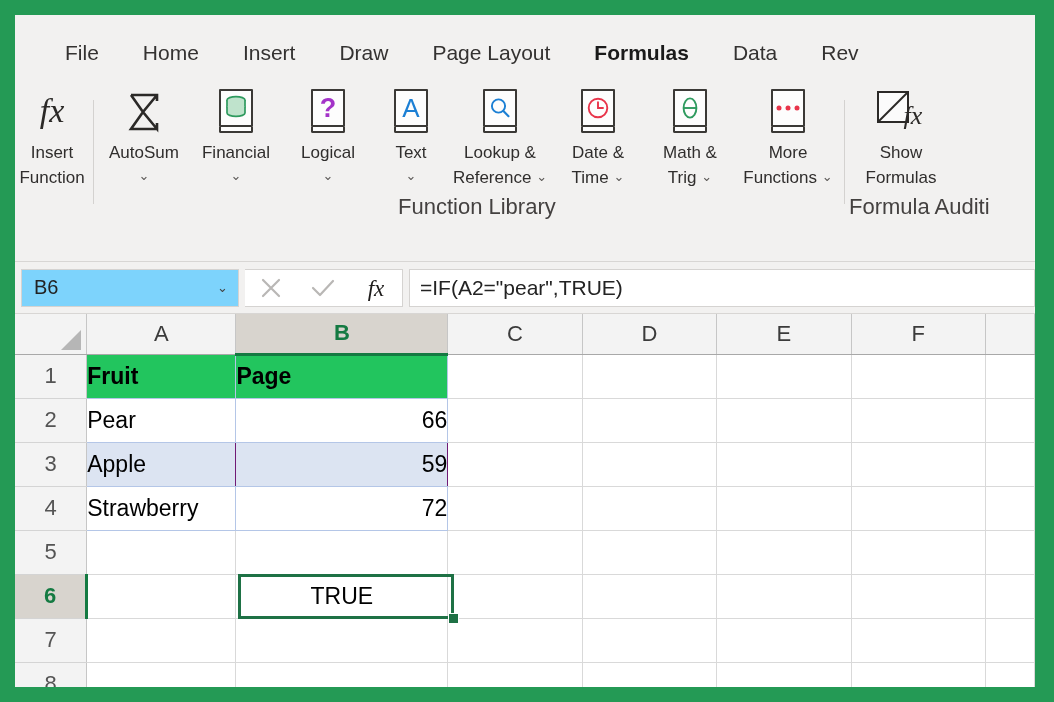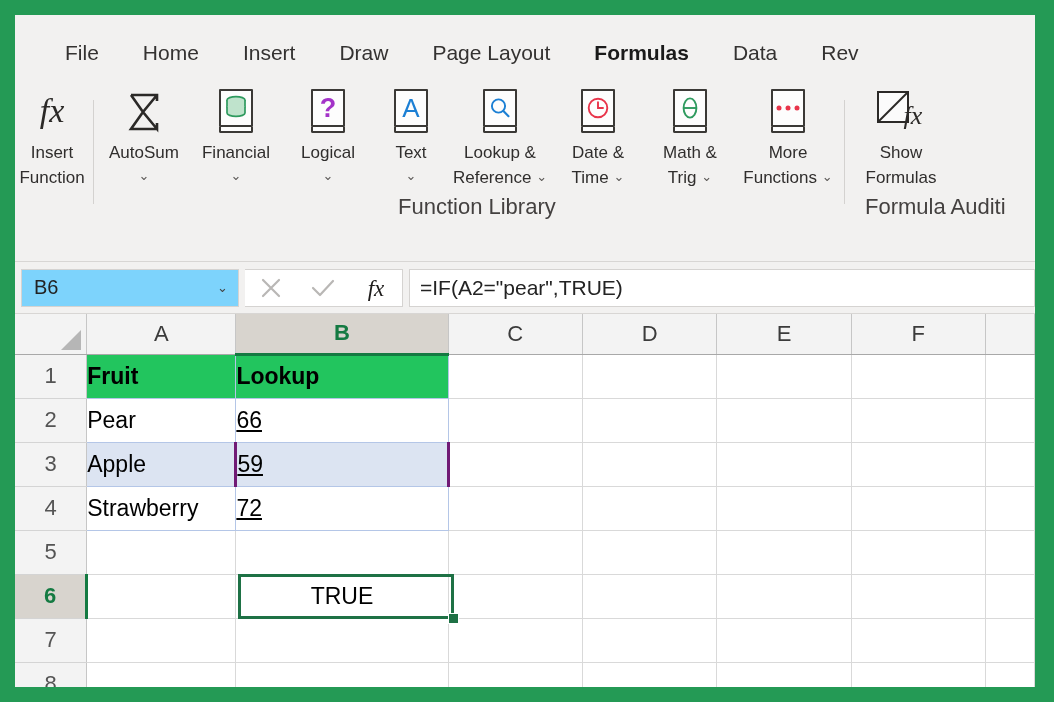--- a/index.html
+++ b/index.html
@@ -270,33 +270,33 @@
     border-right: 1px solid #d9d9d9;
     border-bottom: 1px solid #d9d9d9;
     font-size: 23px;
     color: #000;
     background: #ffffff;
     padding: 0 6px;
     overflow: hidden;
     white-space: nowrap;
   }
   .cell.t-left { text-align: left; }
-  .cell.t-right { text-align: left; text-decoration: underline; }
+  .cell.t-right { text-align: right; }
   .cell.t-center { text-align: center; }
 
   
   .tbl-head {
     background: #22c55e;
     font-weight: bold;
     border-right: 1px solid #B4C6E7;
     border-bottom: 1px solid #B4C6E7;
   }
   .tbl-band {
     background: #DCE4F2;
-    border-right: 3px solid #701a75;
+    border-right: 1px solid #701a75;
     border-bottom: 1px solid #B4C6E7;
   }
   .tbl-plain {
     background: #ffffff;
     border-right: 1px solid #B4C6E7;
     border-bottom: 1px solid #B4C6E7;
   }
   .tbl-left-edge { border-left: 1px solid #B4C6E7; }
 
   
@@ -481,21 +481,21 @@
           <div class="rbtn-icon">
             <svg width="56" height="48" viewBox="0 0 56 48">
               <rect x="5" y="4" width="30" height="30" fill="#fbfbfb" stroke="#2b2927" stroke-width="2"></rect>
               <line x1="5" y1="34" x2="35" y2="4" stroke="#2b2927" stroke-width="2"></line>
               <text x="40" y="36" font-family="Liberation Serif, serif" font-size="26" font-style="italic" fill="#2b2927" text-anchor="middle">fx</text>
             </svg>
           </div>
           <div class="rbtn-label">Show</div>
           <div class="rbtn-label">Formulas</div>
         </div>
-        <div class="grp-label" style="left: 16px;">Formula Auditi</div>
+        <div class="grp-label" style="left: 0px;">Formula Auditi</div>
       </div>
 
     </div>
   </div>
 
   <div class="fbar">
     <div class="namebox">
       <span>B6</span>
       <span class="nb-chev">⌄</span>
     </div>
@@ -543,21 +543,21 @@
         <th class="colhead">C</th>
         <th class="colhead">D</th>
         <th class="colhead">E</th>
         <th class="colhead">F</th>
         <th class="colhead"></th>
       </tr>
 
       <tr>
         <th class="rowhead">1</th>
         <td class="cell tbl-head tbl-left-edge t-left">Fruit</td>
-        <td class="cell tbl-head t-left">Lookup</td>
+        <td class="cell tbl-head t-left">Page</td>
         <td class="cell"></td>
         <td class="cell"></td>
         <td class="cell"></td>
         <td class="cell"></td>
         <td class="cell"></td>
       </tr>
 
       <tr>
         <th class="rowhead">2</th>
         <td class="cell tbl-plain tbl-left-edge t-left">Pear</td>

